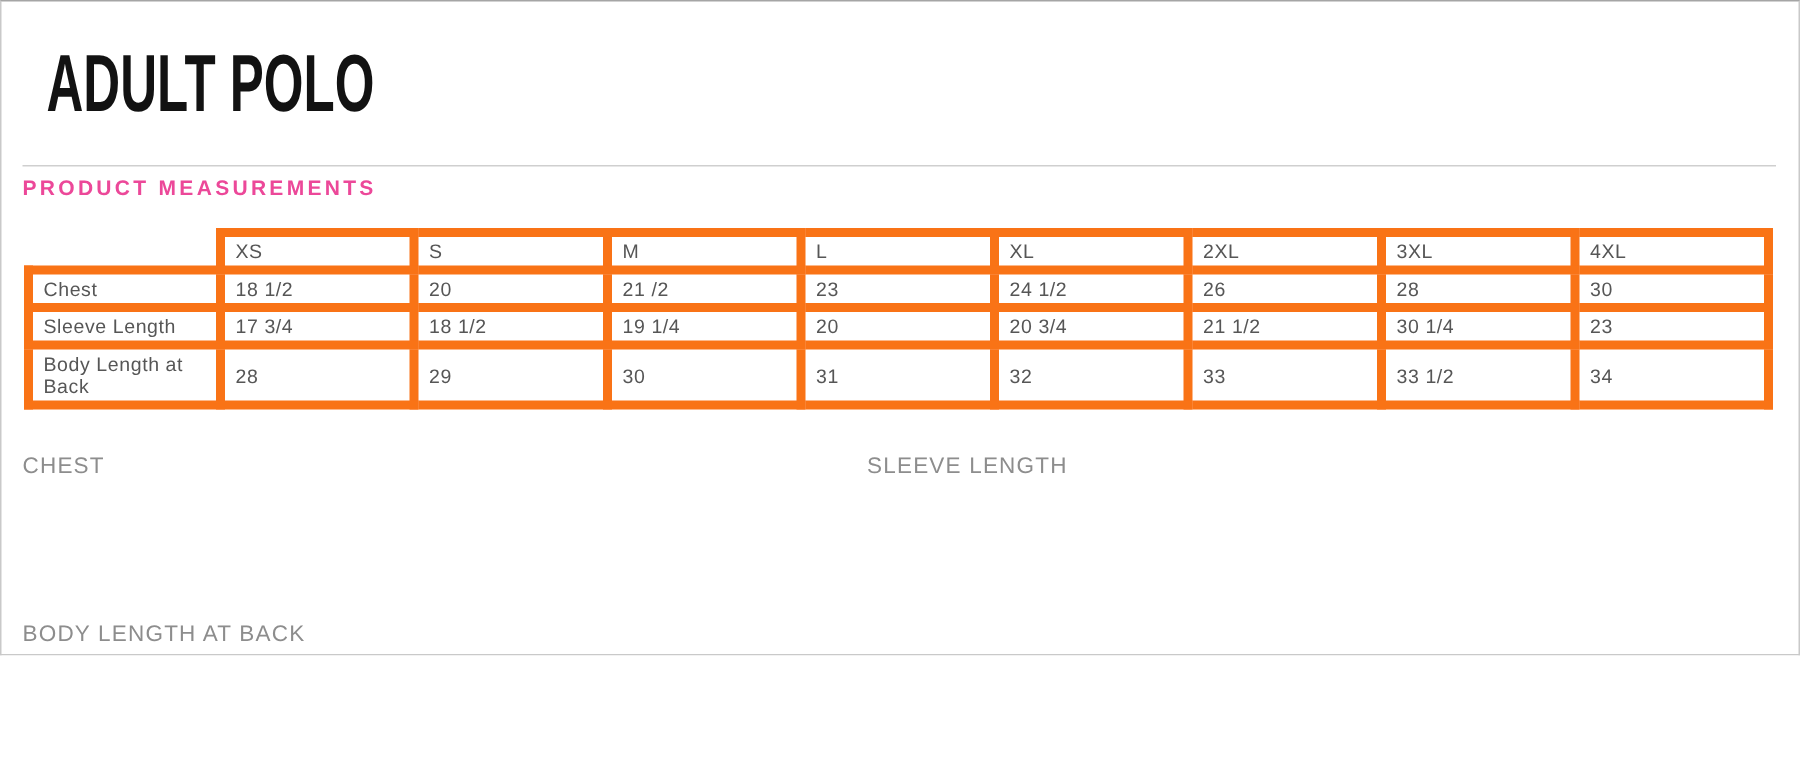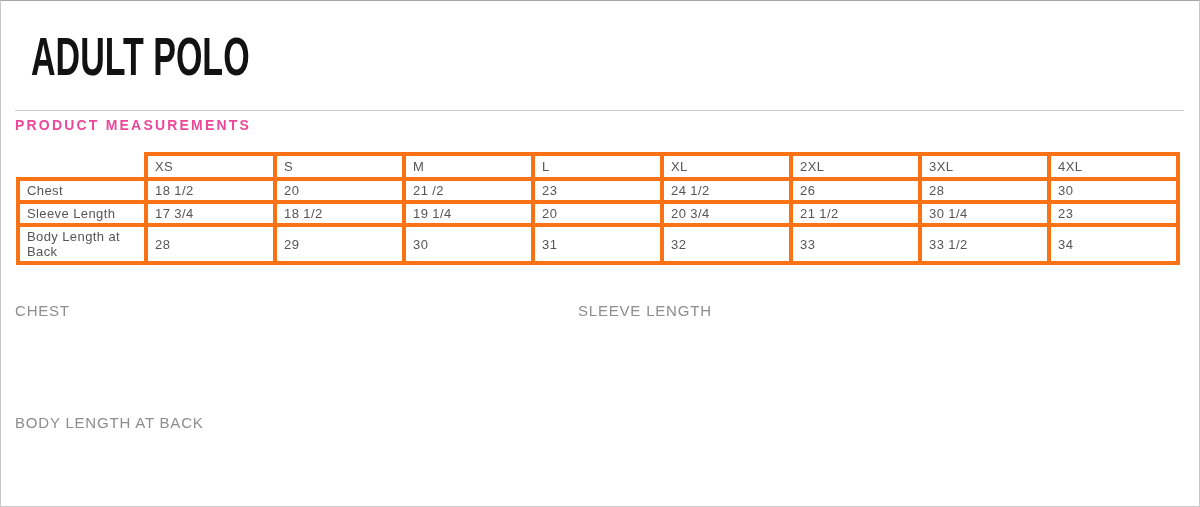--- a/index.html
+++ b/index.html
@@ -4,21 +4,21 @@
 <style>
   html, body {
     margin: 0;
     padding: 0;
     background: #ffffff;
     font-family: "Liberation Sans", sans-serif;
   }
   .page {
     position: relative;
     width: 1200px;
-    height: 507px;
+    height: 437px;
     box-sizing: border-box;
     background: #ffffff;
     border: 1px solid #c9c9c9;
     border-top-color: #a5a5a5;
     overflow: hidden;
   }
   .title {
     position: absolute;
     left: 30px;
     top: 24px;
@@ -51,21 +51,21 @@
     position: absolute;
     left: 15px;
     top: 151px;
     border-collapse: collapse;
     table-layout: fixed;
   }
   table.size-chart col.label-col { width: 128px; }
   table.size-chart col.size-col  { width: 129px; }
   table.size-chart th,
   table.size-chart td {
-    border: 4px solid #f97316;
+    border: 6px solid #f97316;
     font-size: 13px;
     font-weight: 400;
     color: #565656;
     text-align: left;
     vertical-align: middle;
     padding: 2px 7px;
     letter-spacing: 0.4px;
     box-sizing: border-box;
   }
   table.size-chart th.corner-cell {

